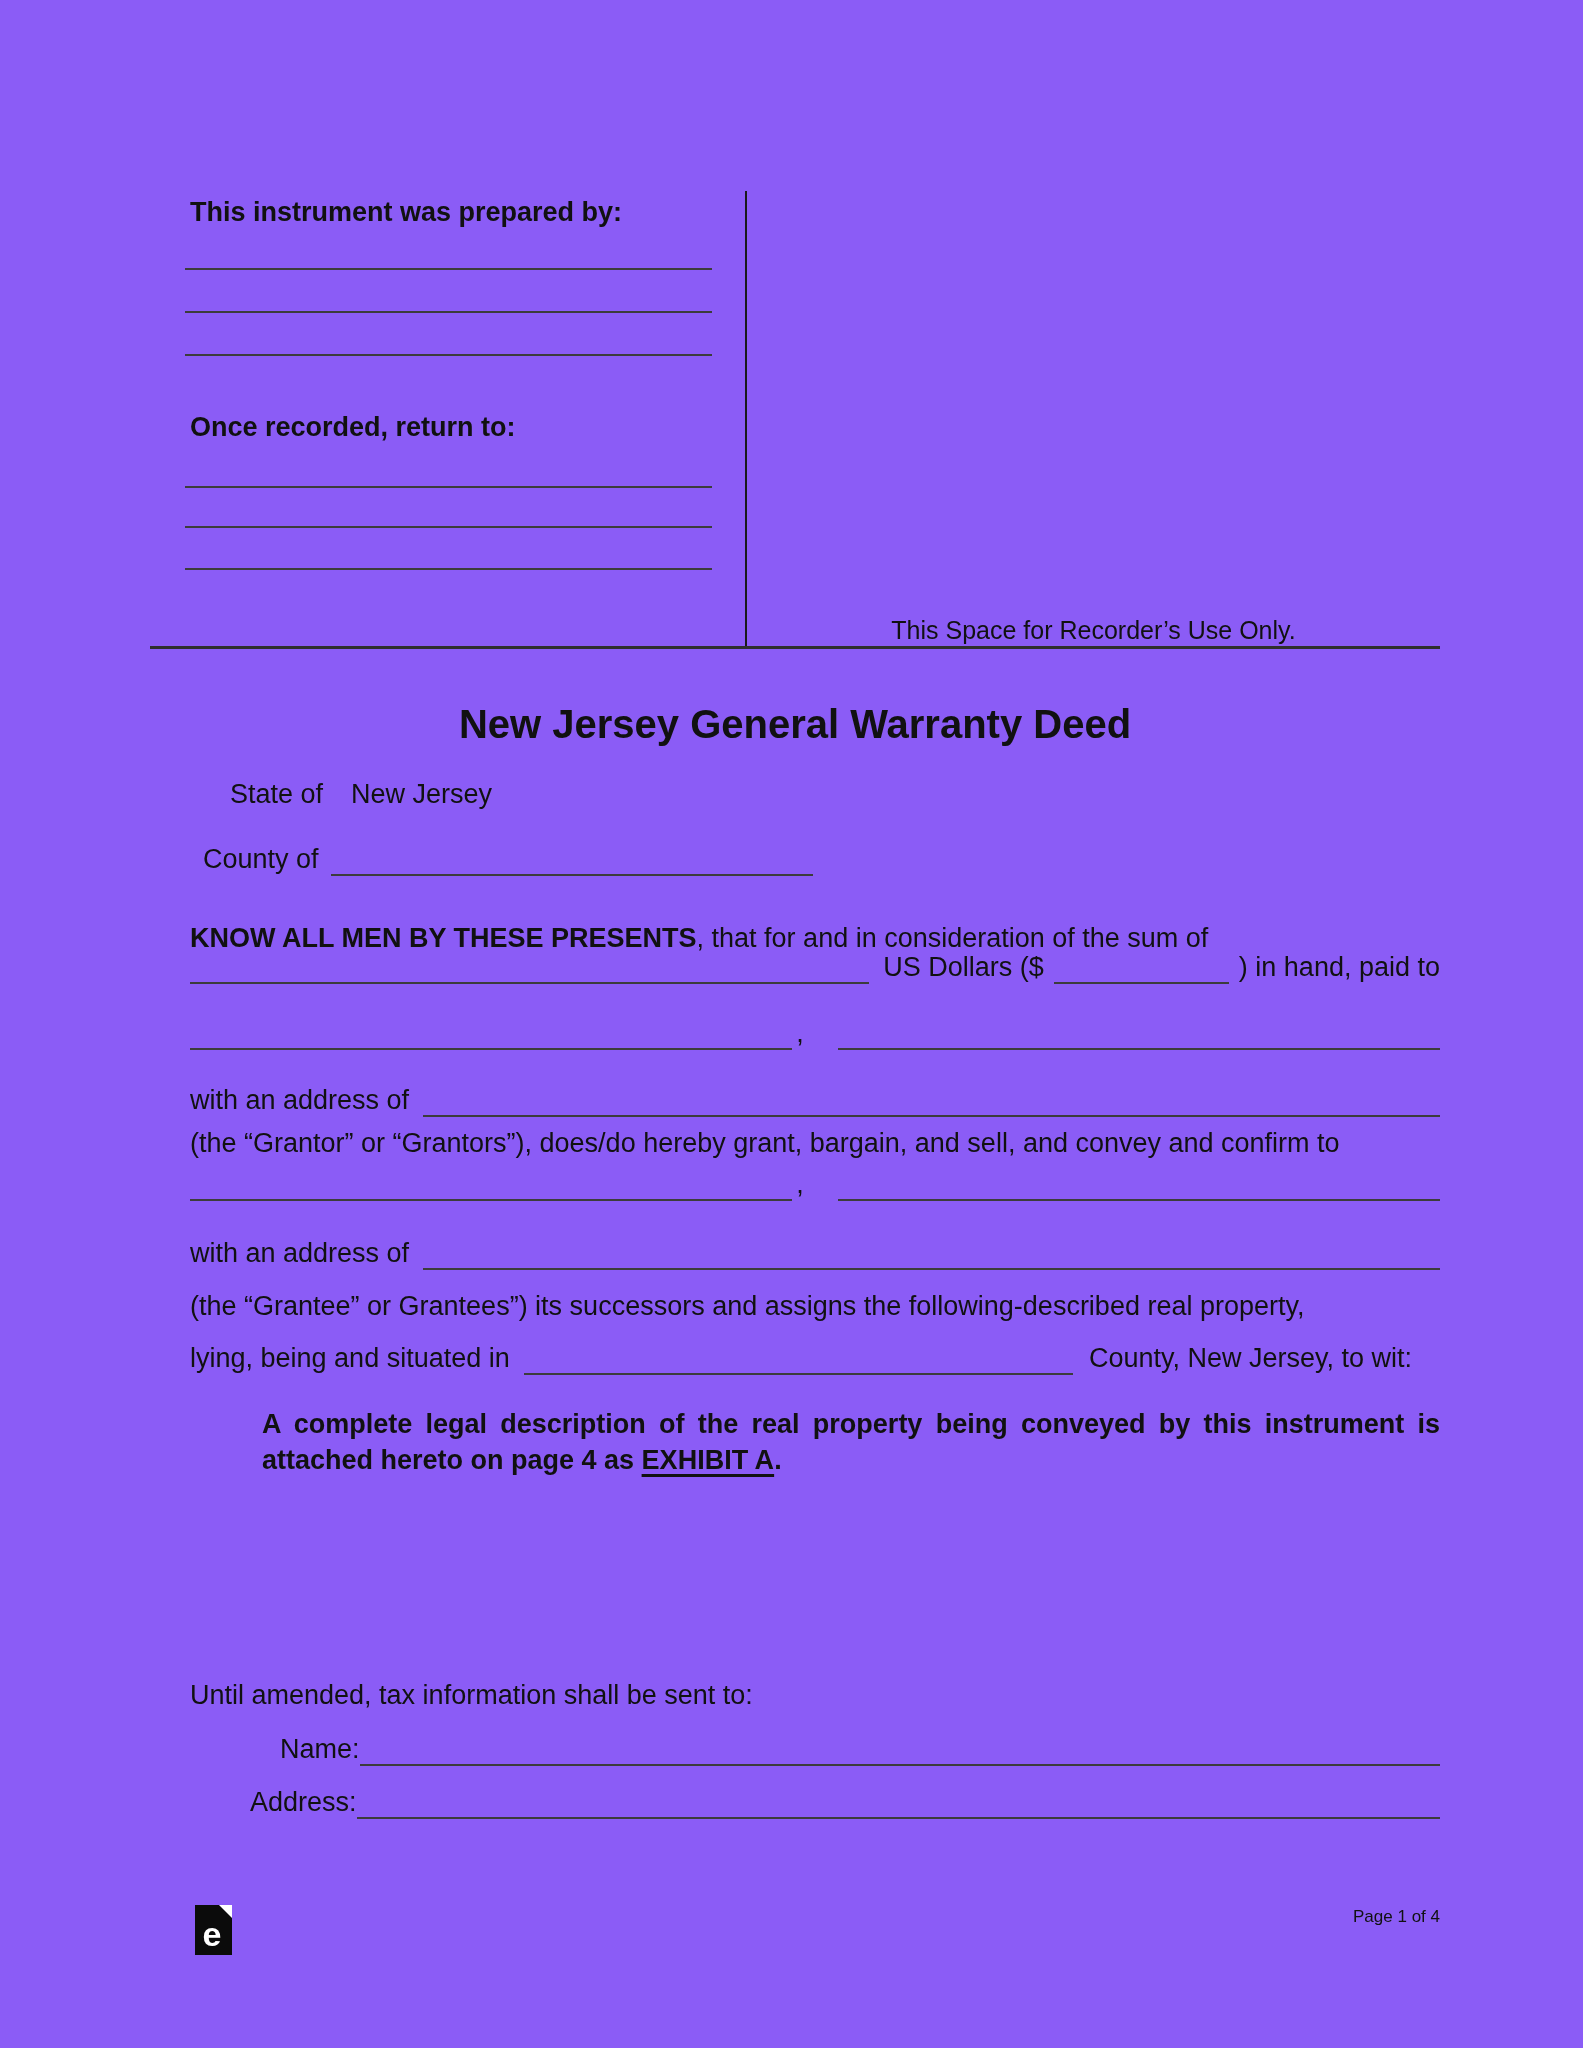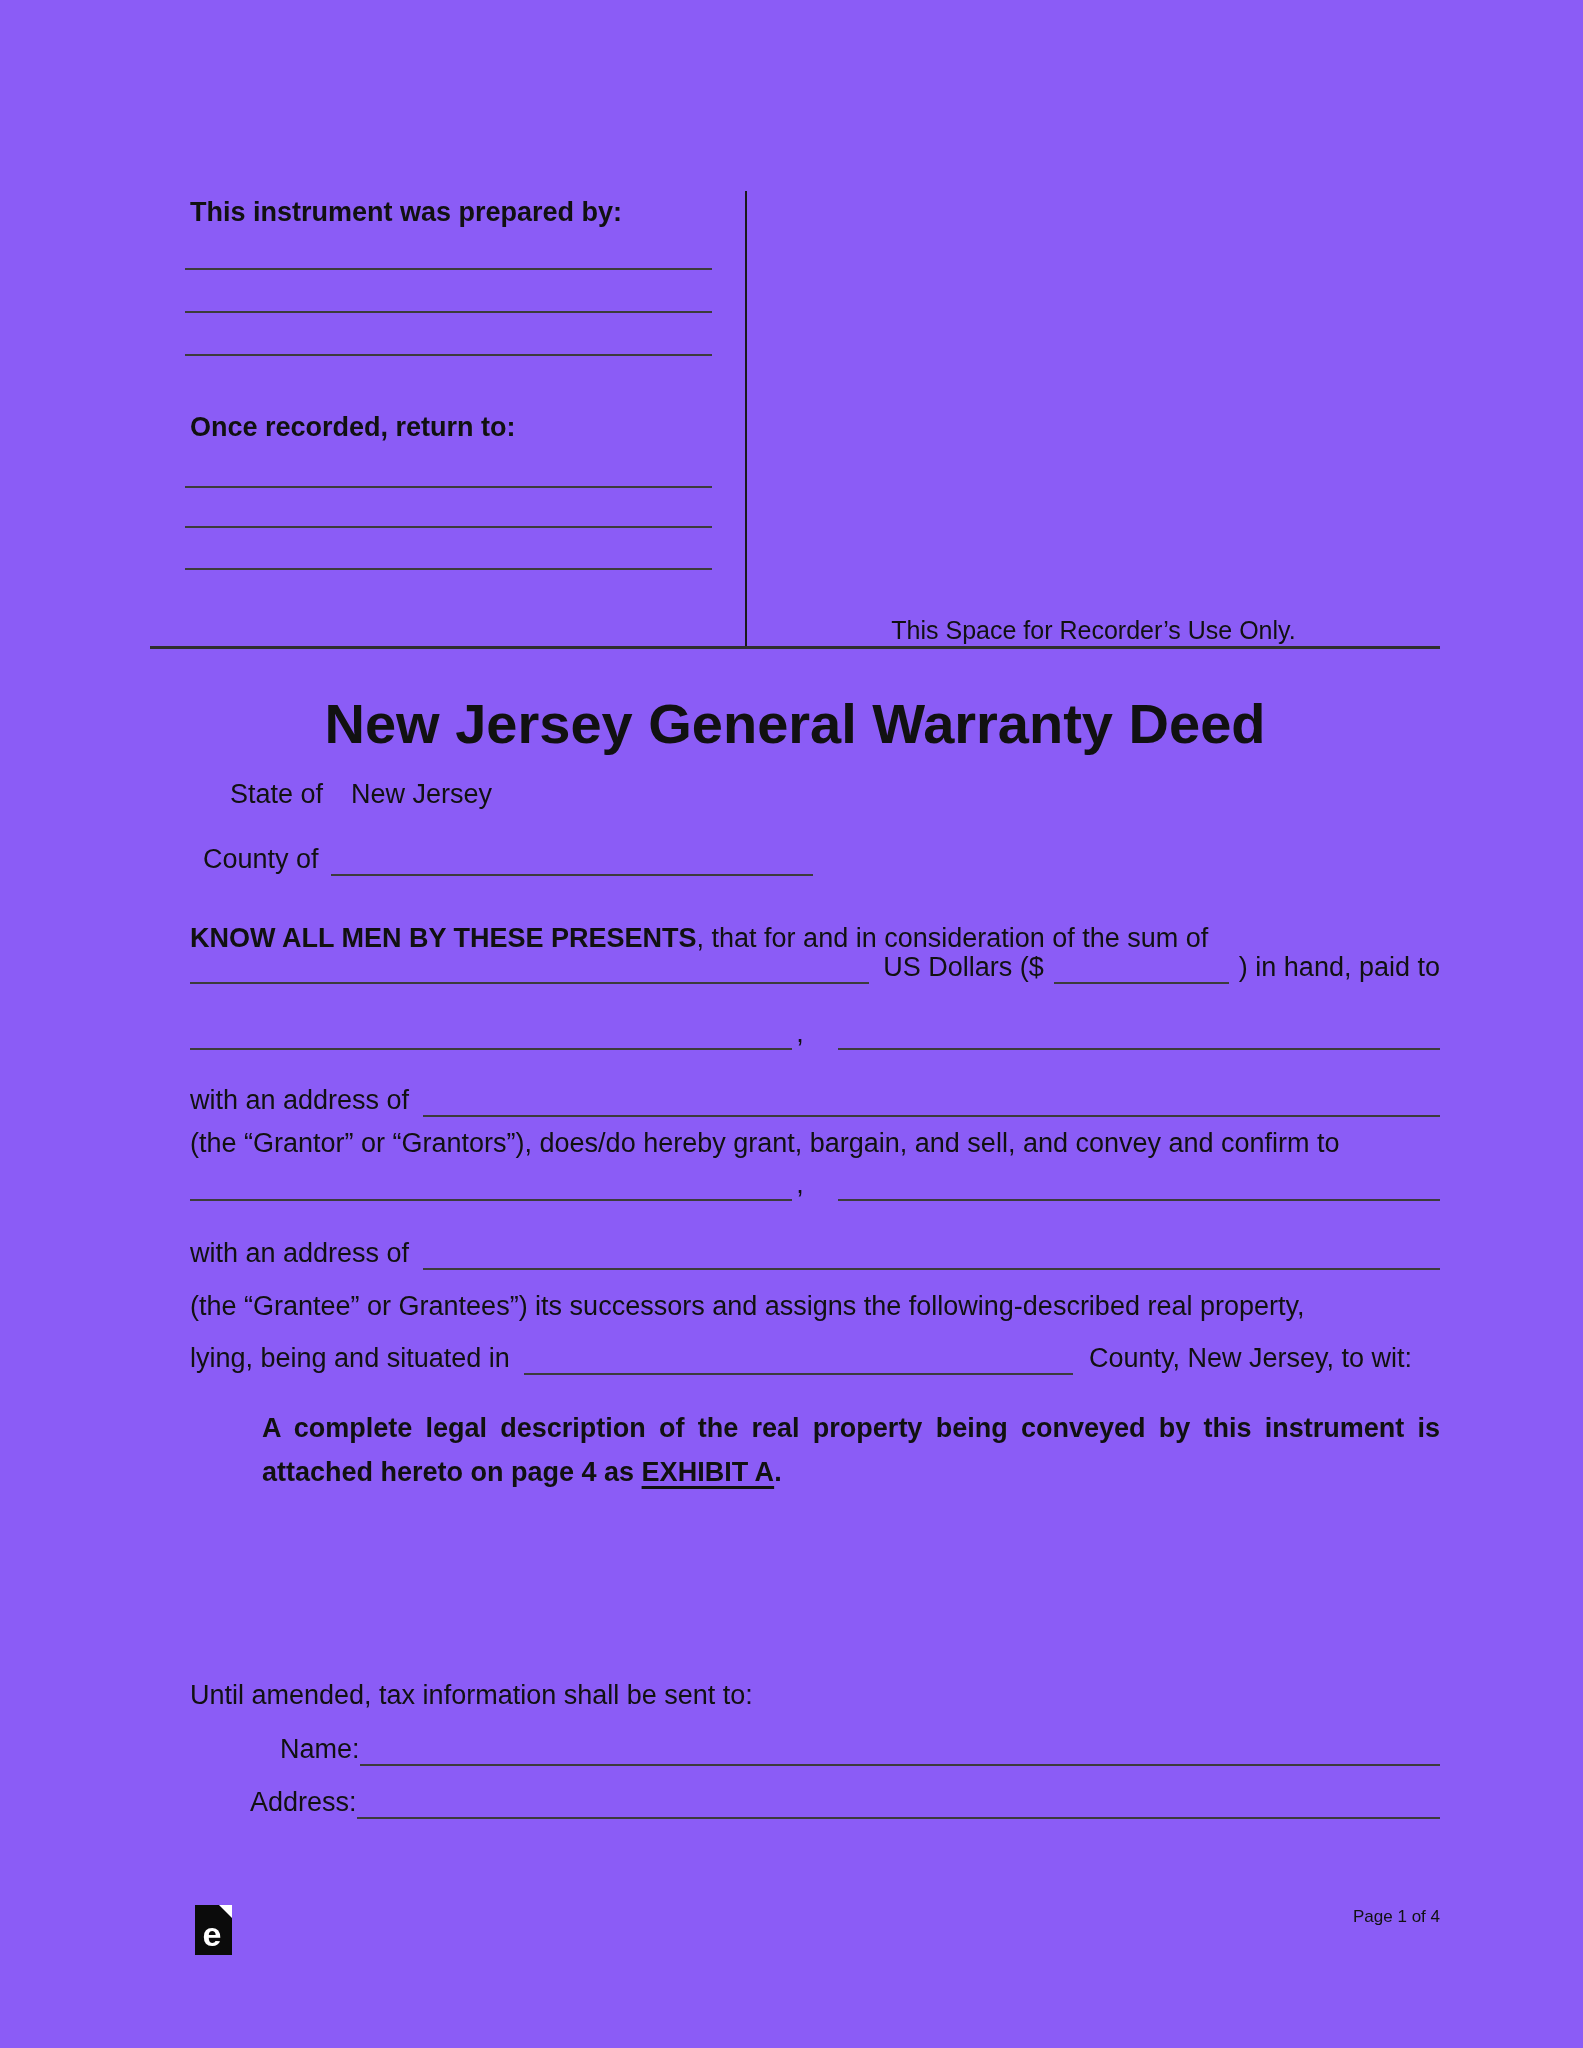--- a/index.html
+++ b/index.html
@@ -38,27 +38,27 @@
   .hdr-right{flex:1 1 auto;position:relative;}
   .hdr-label{position:absolute;left:40px;right:30px;font-weight:bold;}
   .hline{position:absolute;left:35px;right:33px;border-bottom:2px solid #3c3c3c;}
   .recorder-note{
     position:absolute;bottom:3px;left:0;right:0;
     text-align:center;font-size:25px;line-height:26px;color:#111;
   }
 
   .title{
     position:absolute;top:698px;left:150px;right:143px;
-    text-align:center;font-size:56px;line-height:52px;font-weight:bold;
+    text-align:center;font-size:40px;line-height:52px;font-weight:bold;
     white-space:nowrap;
   }
 
   .exhibit{
     position:absolute;top:1406px;left:262px;right:143px;
-    font-weight:bold;line-height:44px;
+    font-weight:bold;line-height:36px;
     text-align:justify;white-space:normal;
   }
   .exhibit .ref{text-decoration:underline;text-decoration-thickness:3px;text-underline-offset:5px;}
 
   .cbx{
     display:inline-flex;align-items:center;justify-content:center;
     width:34px;height:40px;
     border:3px solid #111;
     box-sizing:border-box;
     margin:0 10px;

